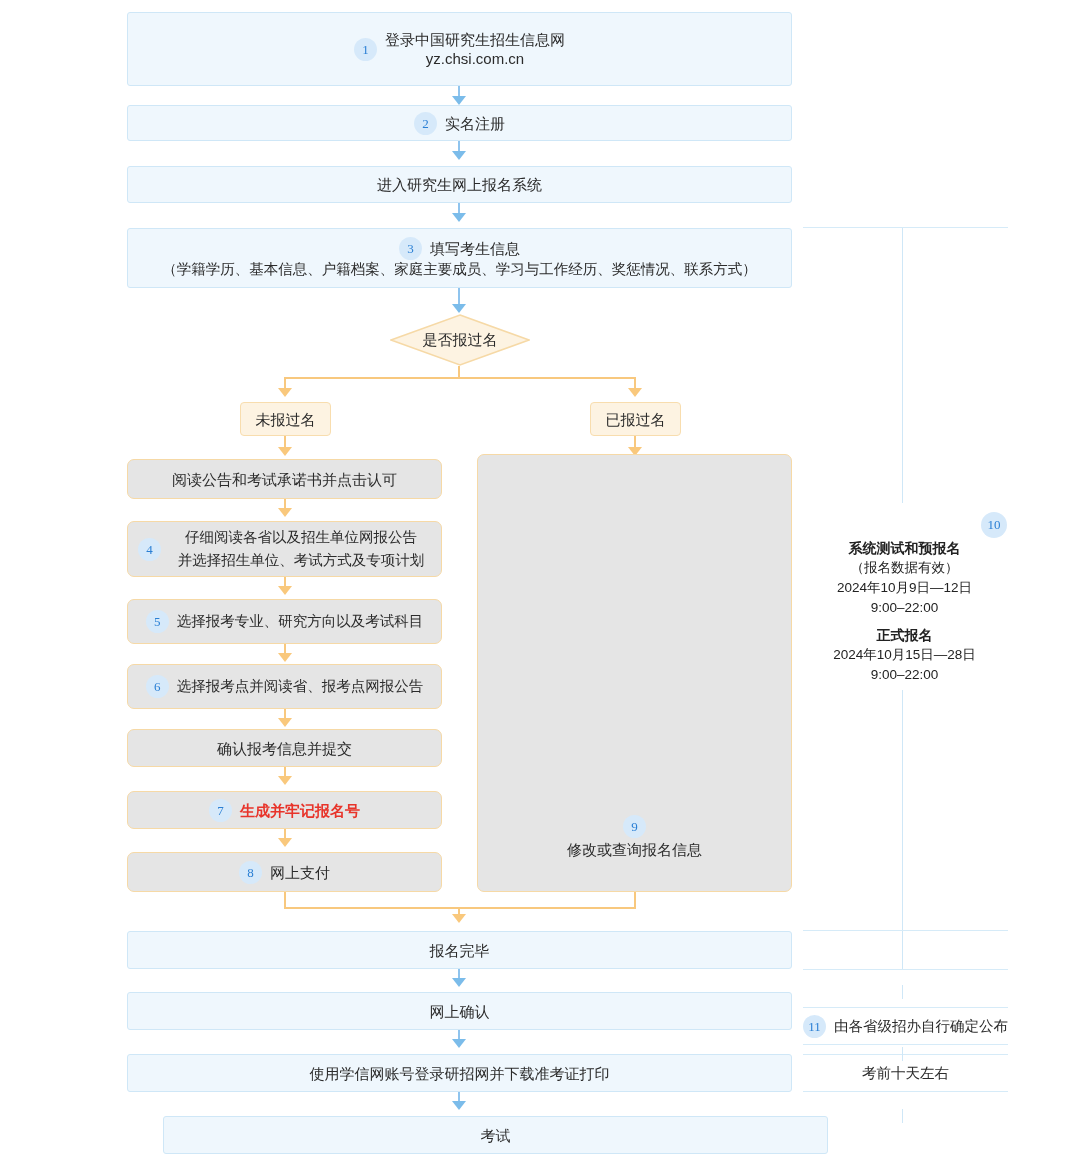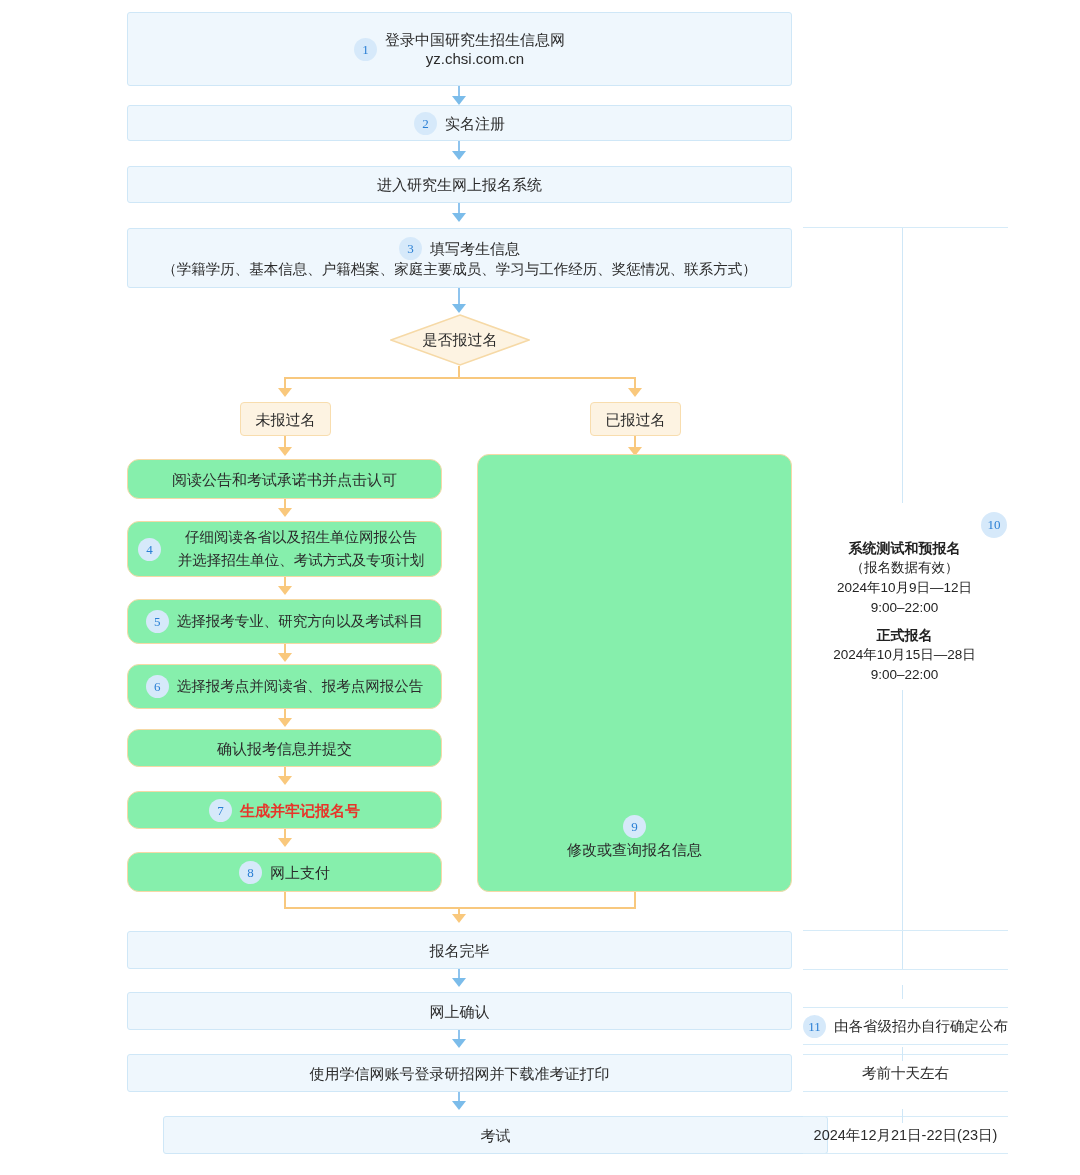--- a/index.html
+++ b/index.html
@@ -30,23 +30,23 @@
 
   
   .box-blue {
     background: #eff7fd;
     border: 1px solid #cfe7f7;
     border-radius: 3px;
   }
 
   
   .box-orange {
-    background: #86efac;
+    background: #e5e5e5;
     border: 1px solid #f6d9a6;
-    border-radius: 12px;
+    border-radius: 7px;
   }
   .box-orange-soft {
     background: #fdf3e2;
     border: 1px solid #f8ddae;
     border-radius: 4px;
   }
 
   .label {
     font-size: 15px;
     line-height: 19px;
@@ -350,21 +350,18 @@
       <span class="ptxt">由各省级招办自行确定公布</span>
     </div>
   </div>
   <div class="panel-line-v" style="left:902px; top:985px; height:14px;"></div>
 
   <div class="panel-cell" style="left:803px; top:1054px; width:205px; height:38px;">
     <span class="ptxt">考前十天左右</span>
   </div>
   <div class="panel-line-v" style="left:902px; top:1047px; height:14px;"></div>
 
-  <div class="panel-cell" style="left:803px; top:1116px; width:205px; height:38px;">
-    <span class="ptxt">2024年12月21日-22日(23日)</span>
-  </div>
   <div class="panel-line-v" style="left:902px; top:1109px; height:14px;"></div>
 
   <div class="panel-line-h" style="left:803px; top:930px; width:205px;"></div>
   <div class="panel-line-h" style="left:803px; top:969px; width:205px;"></div>
 
 </div>
 
 </body></html>

